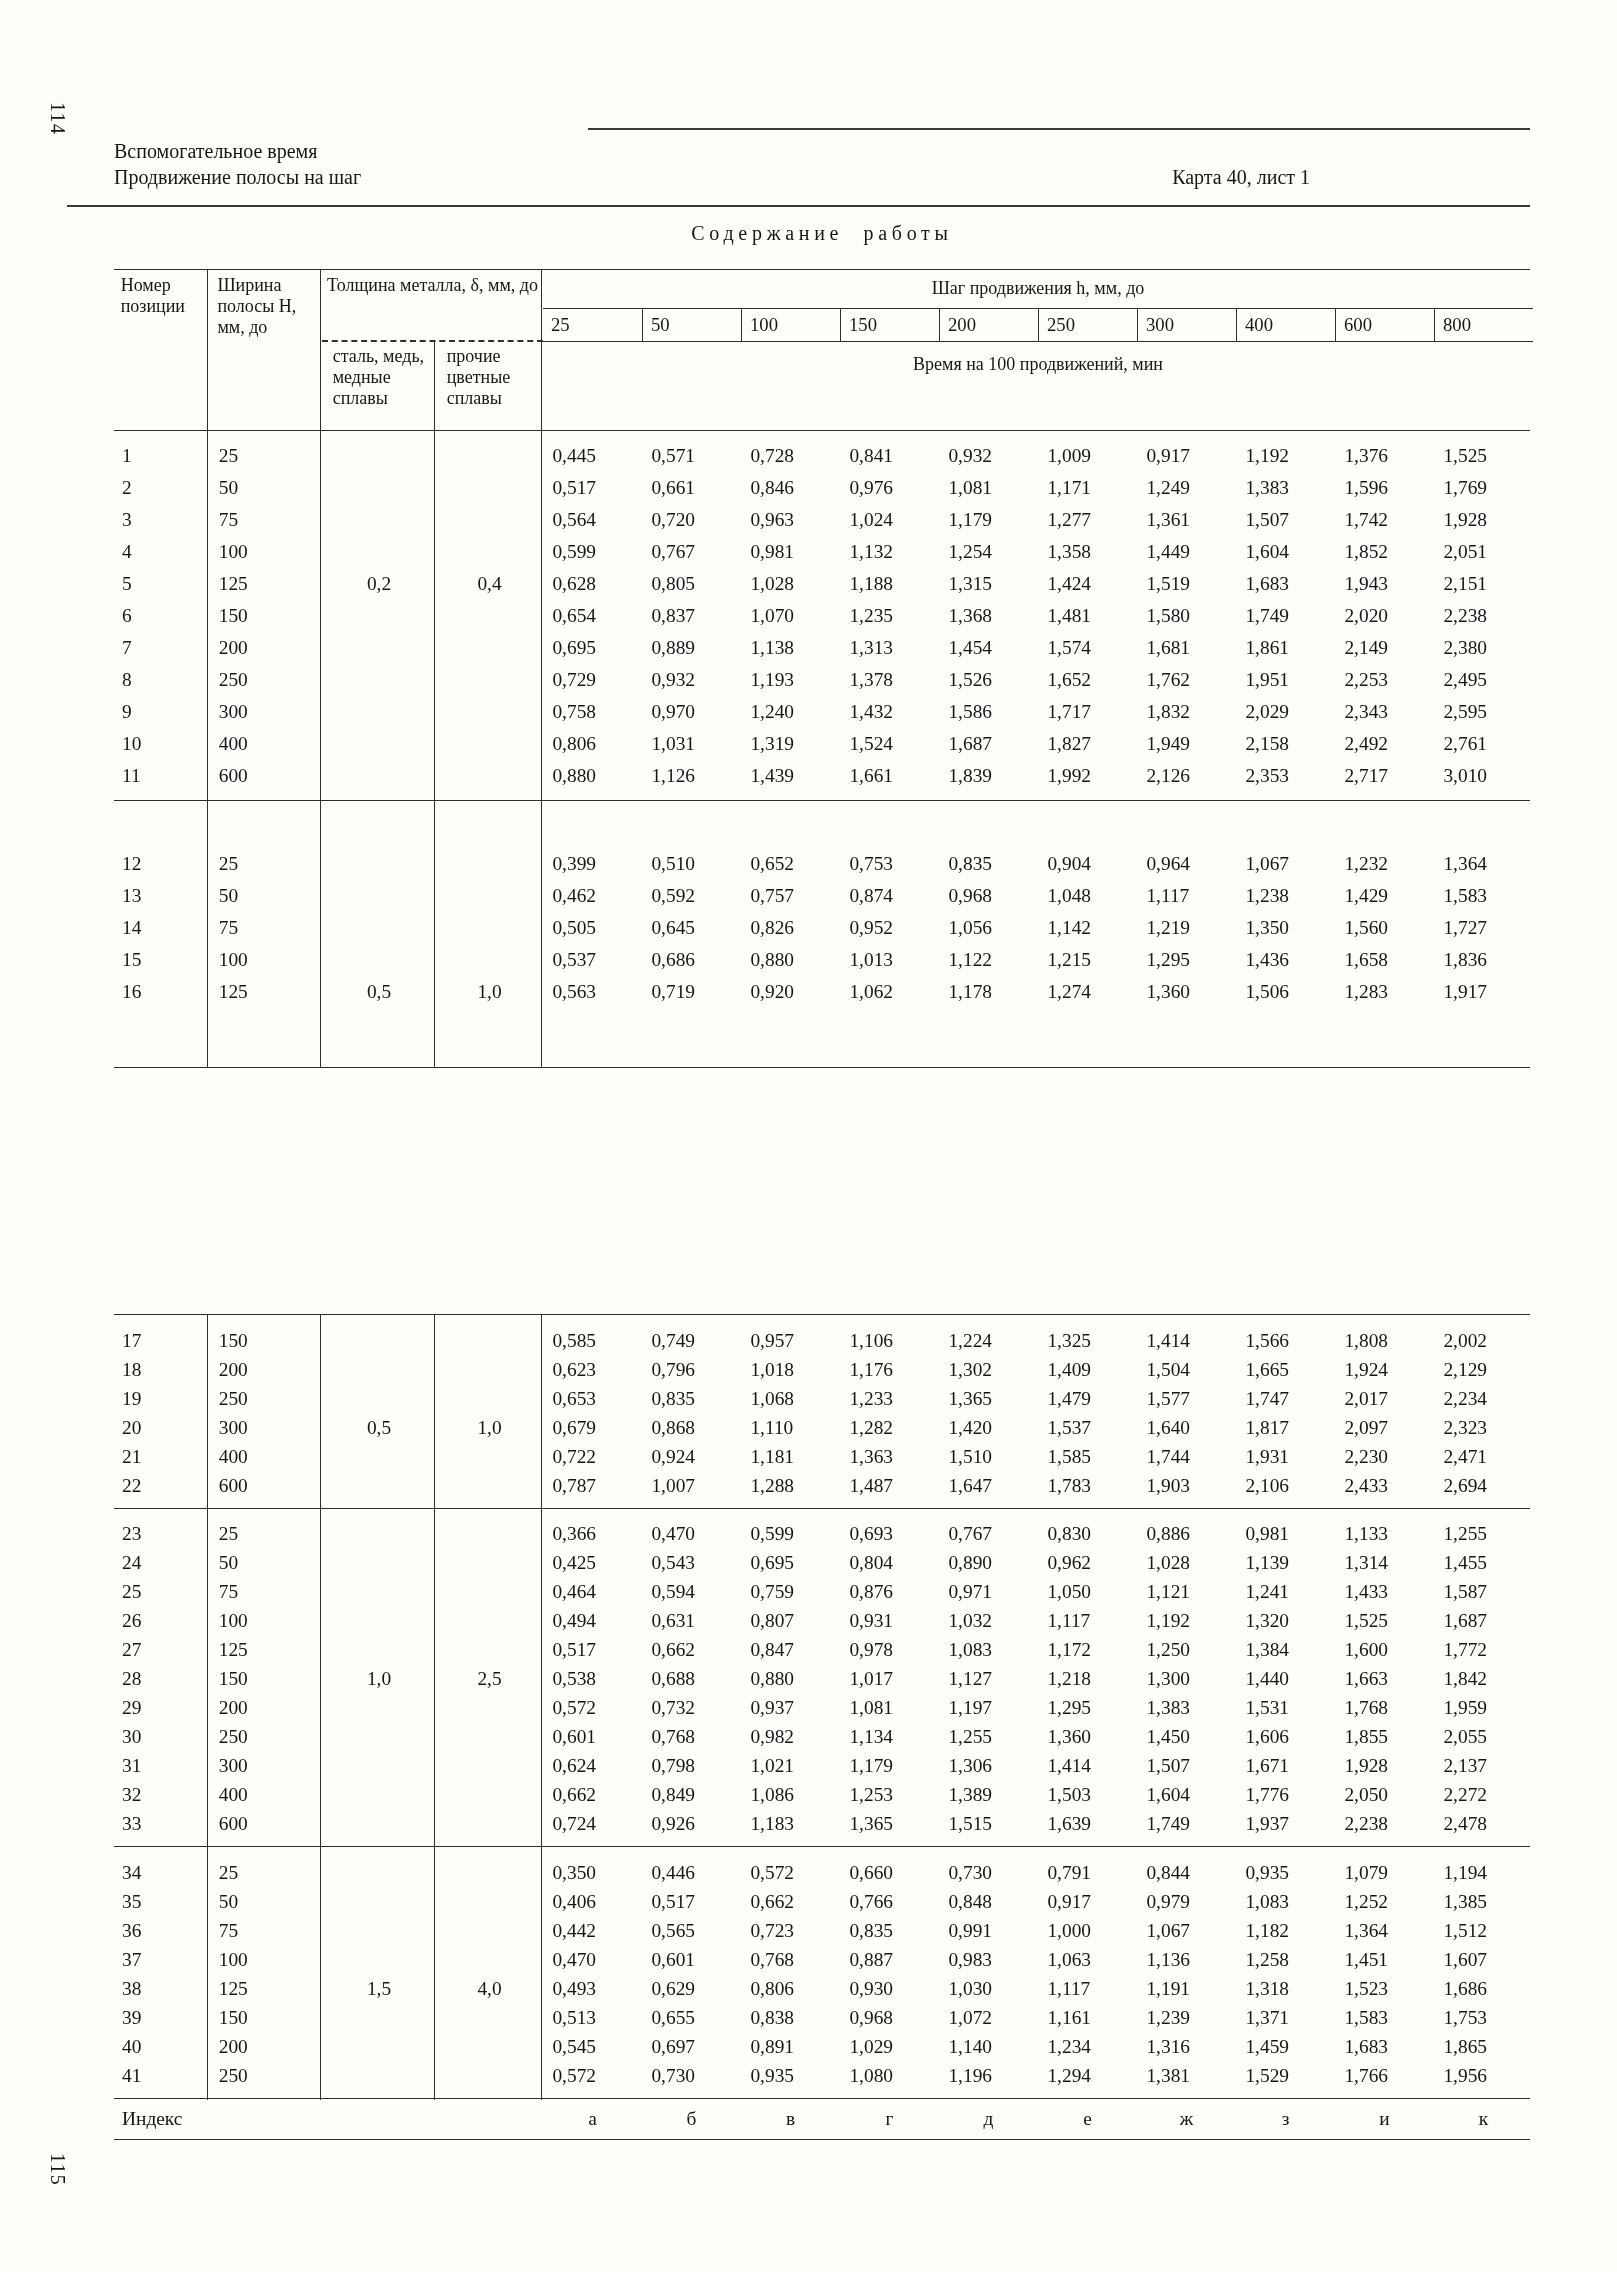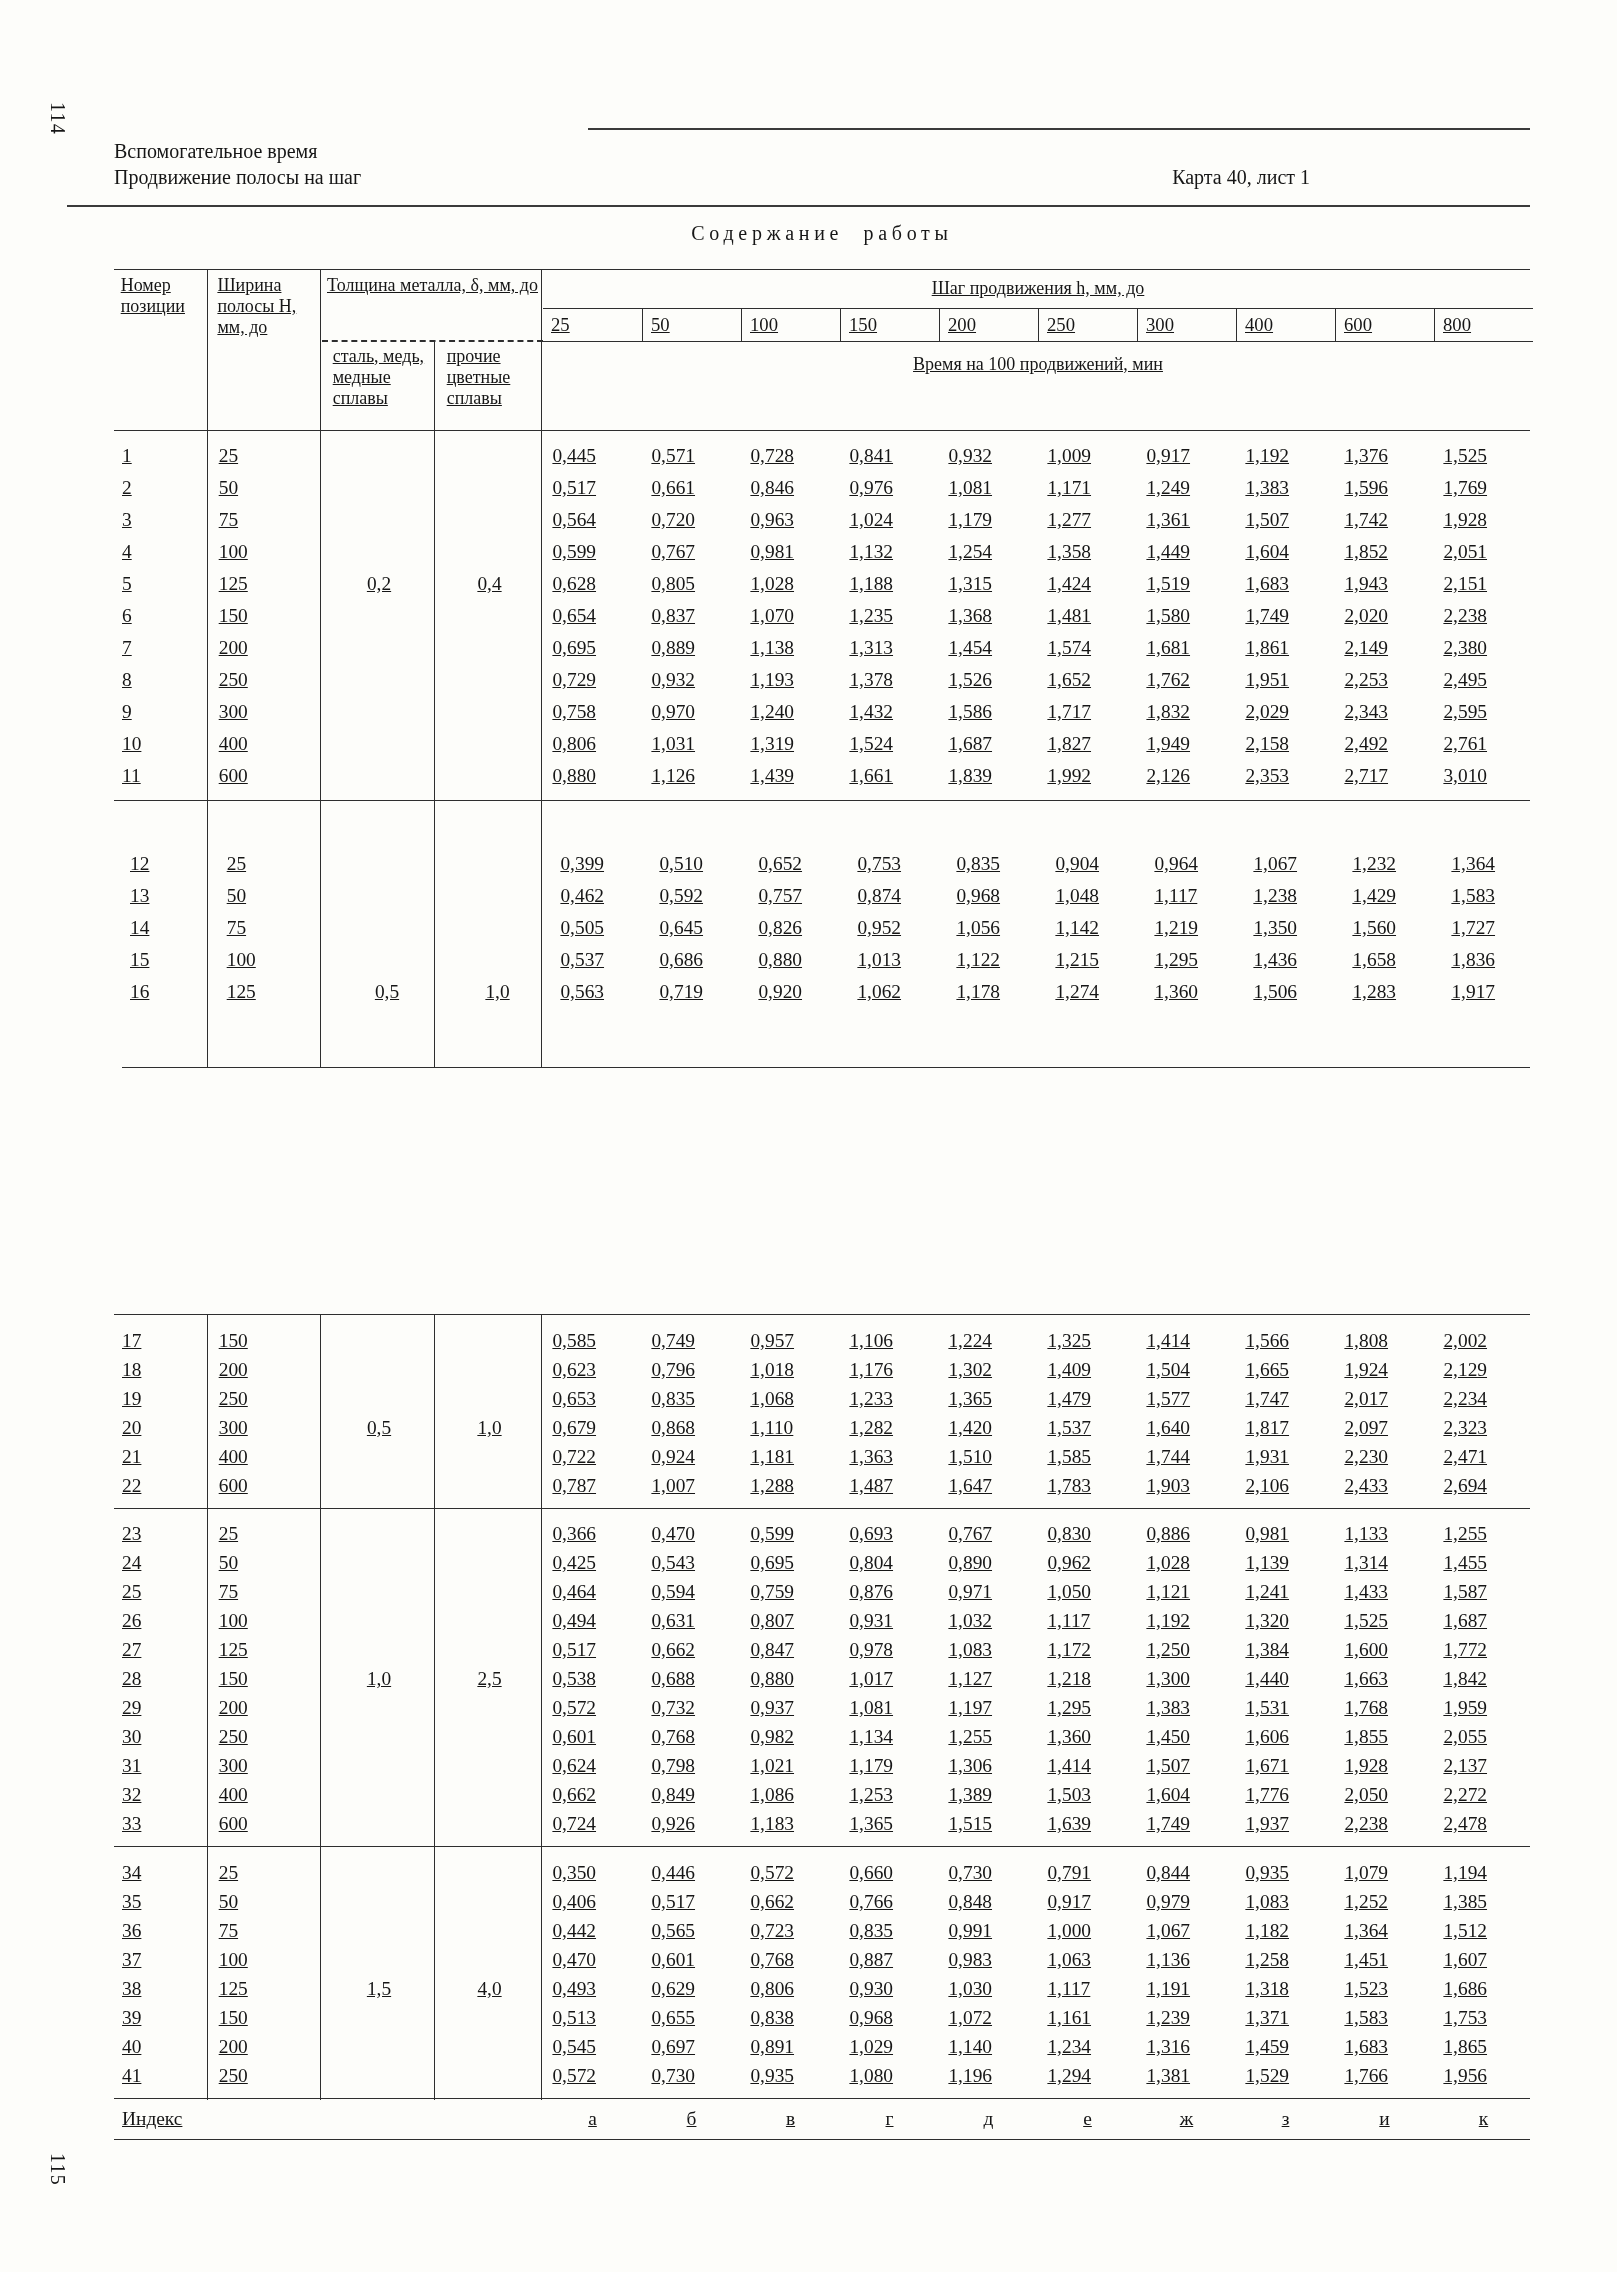--- a/index.html
+++ b/index.html
@@ -25,21 +25,21 @@
     border-top:2px solid #3a3a3a;height:0;
   }
   .hdr{display:flex;justify-content:space-between;align-items:flex-end;margin-top:9.4px;}
   .hdr-left div{font-size:20px;line-height:25.4px;}
   .hdr-card{font-size:20px;line-height:25.4px;padding-right:220px;}
   .rule-full{margin-top:14.7px;border-top:2px solid #3a3a3a;height:0;margin-left:-47px;width:1463px;}
   .work-label{margin-top:14.7px;font-size:20px;letter-spacing:4.7px;word-spacing:10.7px;text-align:center;}
   .work-text{margin-top:4px;font-size:20px;}
 
   
-  .tbl{position:relative;width:1416px;border-top:1.3px solid #2e2e2e;text-decoration:underline;}
+  .tbl{position:relative;width:1416px;border-top:1.3px solid #2e2e2e;}
   .tbl1{margin-top:24px;}
   .spacer{height:246px;}
   .vline{position:absolute;width:1.3px;background:#2e2e2e;top:0;bottom:0;}
   .v1{left:93px;}.v2{left:206px;}.v3{left:320px;}.v4{left:427px;}
   .tbl1 .v3{top:72px;}
   .tbl2 .vline{bottom:40px;}
 
   .thead{
     display:grid;
     grid-template-columns:94px 114px 114px 107px repeat(10,99px);
@@ -53,21 +53,21 @@
   .c-steel{grid-area:3/3/4/4;padding:4px 2.7px 0 10.7px;}
   .c-nf{grid-area:3/4/4/5;padding:4px 2.7px 0 10.7px;}
   .c-step{grid-area:1/5/2/15;display:flex;align-items:center;justify-content:center;border-bottom:1.3px solid #2e2e2e;}
   .hstep{grid-row:2;line-height:32px;padding-left:8px;border-left:1.3px solid #2e2e2e;border-bottom:1.3px solid #2e2e2e;font-size:18.7px;}
   .hstep.first{border-left:none;}
   .c-time{grid-area:3/5/4/15;text-align:center;padding-top:12px;}
 
   .tbody{font-size:19.4px;}
   .block{border-bottom:1.3px solid #2e2e2e;}
   #sec1-body .block:nth-child(1){padding:9.4px 0 8px;}
-  #sec1-body .block:nth-child(2){padding:47px 0 59px;margin-left:8px;}
+  #sec1-body .block:nth-child(2){padding:47px 0 59px;}
   #sec2-body .block{padding:10.7px 0 8px;}
   .trow{display:grid;grid-template-columns:94px 114px 114px 107px repeat(10,99px);}
   #sec1-body .trow{height:32px;line-height:32px;}
   #sec2-body .trow{height:29px;line-height:29px;}
   .c-posn{padding-left:8px;}
   .c-w{padding-left:10.7px;}
   .c-st,.c-nfv{text-align:center;}
   .c-val{padding-left:9.4px;}
 
   .index-row{

